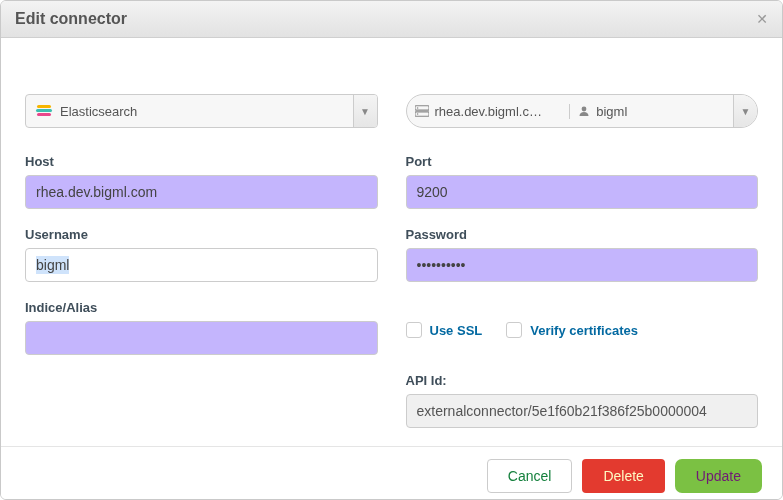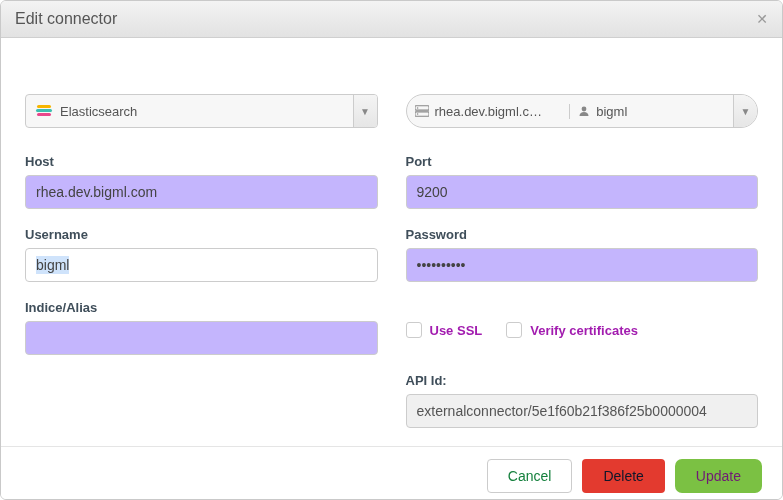--- a/index.html
+++ b/index.html
@@ -11,21 +11,21 @@
     overflow: hidden;
     display: flex; flex-direction: column;
     background: #fff;
   }
   .modal-header {
     background: linear-gradient(to bottom, #f3f3f3 0%, #e2e2e2 100%);
     border-bottom: 1px solid #cfcfcf;
     padding: 9px 14px;
     display: flex; align-items: center; justify-content: space-between;
   }
-  .modal-title { font-size: 16px; font-weight: 400; color: #555; }
+  .modal-title { font-size: 16px; font-weight: 700; color: #555; }
   .close-x { color: #999; font-size: 14px; cursor: pointer; }
   .modal-body { padding: 14px 24px 0 24px; flex: 1; }
   .row { display: flex; gap: 28px; }
   .col { flex: 1; min-width: 0; }
   .dropdown {
     display: flex; align-items: center;
     border: 1px solid #ccc; border-radius: 4px; height: 34px;
     background: #f7f7f7; position: relative; overflow: hidden;
   }
   .dropdown .dd-body { flex: 1; padding: 0 10px; display: flex; align-items: center; gap: 8px; overflow: hidden; white-space: nowrap; text-overflow: ellipsis; color: #555; }
@@ -53,29 +53,29 @@
   .form-label { font-size: 13px; font-weight: 700; color: #3f4e5a; margin-bottom: 6px; display:block; }
   .text-input {
     width: 100%; height: 34px; border: 1px solid #ccc; border-radius: 4px;
     padding: 6px 10px; font-size: 14px; color: #444; background: #c4b5fd;
   }
   .text-input.readonly { background: #f0f0f0; color: #555; }
   .field-block { margin-bottom: 18px; }
   .checkbox-row { display:flex; align-items:center; gap:24px; }
   .cb { display:flex; align-items:center; gap:8px; cursor:pointer; }
   .cb-box { width:16px; height:16px; border:1px solid #ccc; border-radius:3px; background:#fff; }
-  .cb-label { font-size:13px; font-weight:700; color:#a21caf; }
+  .cb-label { font-size:13px; font-weight:700; color:#0369a1; }
   .modal-footer {
     border-top: 1px solid #e5e5e5;
     padding: 12px 20px; display:flex; justify-content:flex-end; gap:10px;
     background:#fff;
   }
   .btn { height: 34px; padding: 0 20px; border-radius: 4px; font-size:14px; cursor:pointer; border:1px solid transparent; }
   .btn-default { background:#fff; border-color:#ccc; color:#15803d; }
-  .btn-danger  { background:#e33a2f; color:#0f172a; }
+  .btn-danger  { background:#e33a2f; color:#fef9c3; }
   .btn-success { background:#7bc143; color:#701a75;border-radius:7px; }
   .username-sel { background:#fff; }
   .username-sel .hl { background:#cfe3fb; padding:1px 0; }
 </style>
 </head>
 <body>
 
 <div class="modal">
 
   <div class="modal-header">

